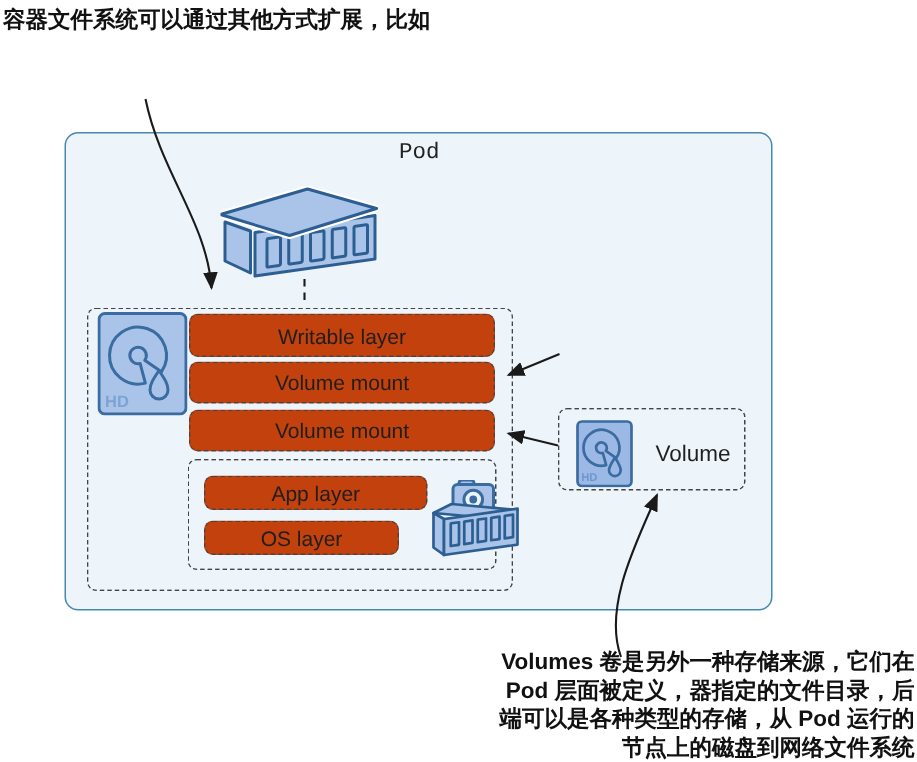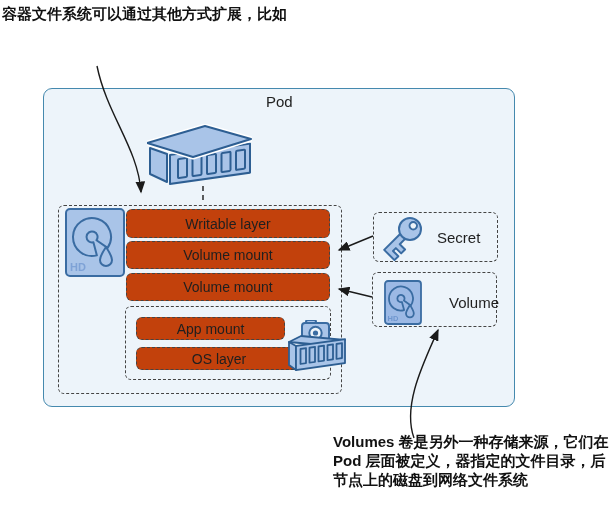--- a/index.html
+++ b/index.html
@@ -1,42 +1,43 @@
 <!DOCTYPE html>
 <html><head>
 <meta charset="utf-8">
 <style>
   html,body{margin:0;padding:0;background:#fff;}
   #canvas{
     position:relative;width:611px;height:508px;background:#ffffff;overflow:hidden;
     font-family:"Liberation Sans",sans-serif;
+    text-align:right;
   }
   .abs{position:absolute;box-sizing:border-box;}
   .note{font-weight:bold;font-size:15px;color:#111;white-space:nowrap;}
   .note .line{display:block;}
   #top-note{left:2px;top:3px;line-height:22px;}
   #bottom-note{left:322px;top:432px;line-height:19px;margin-left:11px;}
   #pod{
     left:43px;top:88px;width:472px;height:319px;
     background:#edf4fa;border:1.5px solid #4589ae;border-radius:9px;
   }
   .dashed{border:1.5px dashed #444;border-radius:6px;background:transparent;}
   .slot{
     border:1.5px dashed #444;border-radius:6px;background:#c2410c;
     display:flex;align-items:center;justify-content:center;
     font-size:14px;color:#1f1f1f;
   }
-  #pod-label{left:266px;top:93px;font-size:15px;color:#222;}
+  #pod-label{left:266px;top:93px;font-size:15px;color:#222;font-family:Liberation Mono, monospace;}
   #outer-box{left:58px;top:205px;width:284px;height:189px;}
   #writable-box{left:126px;top:209px;width:204px;height:29px;}
   #vmount1-box{left:126px;top:241px;width:204px;height:28px;}
   #vmount2-box{left:126px;top:273px;width:204px;height:28px;}
   #inner-group{left:125px;top:306px;width:206px;height:74px;}
   #app-box{left:136px;top:317px;width:149px;height:23px;}
-  #os-box{left:136px;top:347px;width:166px;height:23px;}
+  #os-box{left:136px;top:347px;width:130px;height:23px;}
   #secret-box{left:373px;top:212px;width:125px;height:50px;}
   #volume-box{left:372px;top:272px;width:125px;height:55px;}
   .src-label{position:absolute;font-size:15px;color:#1f1f1f;}
   #arrow-layer{left:0;top:0;width:611px;height:508px;pointer-events:none;z-index:20;}
   .icon{z-index:10;}
   svg text{font-family:"Liberation Sans",sans-serif;font-weight:bold;}
 </style>
 </head>
 <body>
 
@@ -81,21 +82,21 @@
   </div>
   <div id="vmount1-box" class="abs slot">
     <span>Volume mount</span>
   </div>
   <div id="vmount2-box" class="abs slot">
     <span>Volume mount</span>
   </div>
 
   <div id="inner-group" class="abs dashed"></div>
   <div id="app-box" class="abs slot">
-    <span>App mount</span>
+    <span>App layer</span>
   </div>
   <div id="os-box" class="abs slot">
     <span>OS layer</span>
   </div>
 
   <svg class="abs icon" style="left:286px;top:320px" width="60" height="54" viewBox="0 0 60 54">
     <g fill="#a9c4e8" stroke="#3a6ca2" stroke-width="2">
       <rect x="20" y="0" width="10" height="7" rx="2"></rect>
       <rect x="16" y="3" width="27" height="20" rx="3"></rect>
       <circle cx="29.5" cy="13" r="6.2" fill="#edf4fa"></circle>
@@ -108,57 +109,48 @@
         <rect x="10" y="27.4" width="49" height="24"></rect>
         <rect x="14.5" y="31" width="5.5" height="15"></rect>
         <rect x="23.5" y="31" width="5.5" height="15"></rect>
         <rect x="32.5" y="31" width="5.5" height="15"></rect>
         <rect x="41.5" y="31" width="5.5" height="15"></rect>
         <rect x="50.5" y="31" width="5.5" height="15"></rect>
       </g>
     </g>
   </svg>
 
-  <div id="secret-box" class="abs dashed">
-    <svg class="abs icon" style="left:5px;top:2px" width="46" height="47" viewBox="0 0 46 47">
-      <g transform="translate(31,14) rotate(-45)" fill="#a9c4e8" stroke="#3a6ca2" stroke-width="2" stroke-linejoin="round">
-        <path d="M-33,-3.5 H-8 V3.5 H-18 V11 H-23.5 V3.5 H-27.5 V11 H-33 Z"></path>
-        <circle cx="0" cy="0" r="11"></circle>
-        <circle cx="4.6" cy="0" r="3.7" fill="#edf4fa"></circle>
-      </g>
-    </svg>
-    <span class="src-label" style="left:63px;top:16px">Secret</span>
-  </div>
 
   <div id="volume-box" class="abs dashed">
     <svg class="abs icon" style="left:11px;top:7px" width="38" height="45" viewBox="0 0 38 45">
       <g stroke="#3a6ca2" stroke-width="1.8" fill="#9cb9e5" stroke-linejoin="round">
         <rect x="1" y="1" width="36" height="43" rx="3"></rect>
         <path d="M20.1,30.1 A12,12 0 1 1 26.8,25.4 L19.9,20.6 A3.6,3.6 0 1 0 17.9,22 Z"></path>
         <path d="M26,25 C23.5,29 22,31 22,33.5 A3.9,3.9 0 0 0 29.8,33.5 C29.8,31 28.5,29 26,25 Z"></path>
       </g>
       <text x="3.5" y="40.5" font-size="7.5" fill="#6f96cf">HD</text>
     </svg>
-    <span class="src-label" style="left:76px;top:21px">Volume</span>
+    <span class="src-label" style="left:64px;top:21px">Volume</span>
   </div>
 
   <svg id="arrow-layer" class="abs" viewBox="0 0 611 508">
     <defs>
       <marker id="ah" markerWidth="9" markerHeight="7" refX="7.5" refY="3.5" orient="auto">
         <path d="M0,0 L8.5,3.5 L0,7 Z" fill="#1a1a1a"></path>
       </marker>
     </defs>
     <g fill="none" stroke="#1a1a1a" stroke-width="1.4">
       <path d="M97,66 C107,115 138,148 141,192" marker-end="url(#ah)"></path>
       <path d="M373,236 L339,250" marker-end="url(#ah)"></path>
       <path d="M372,297 L339,289" marker-end="url(#ah)"></path>
       <path d="M414,438 C402,405 424,362 438,330" marker-end="url(#ah)"></path>
       <path d="M203,186 L203,204" stroke-dasharray="5,4"></path>
     </g>
   </svg>
 
   <div id="bottom-note" class="abs note">
     <span class="line">Volumes 卷是另外一种存储来源，它们在</span>
     <span class="line">Pod 层面被定义，器指定的文件目录，后</span>
+    <span class="line">端可以是各种类型的存储，从 Pod 运行的</span>
     <span class="line">节点上的磁盘到网络文件系统</span>
   </div>
 
 </div>
 
 </body></html>

